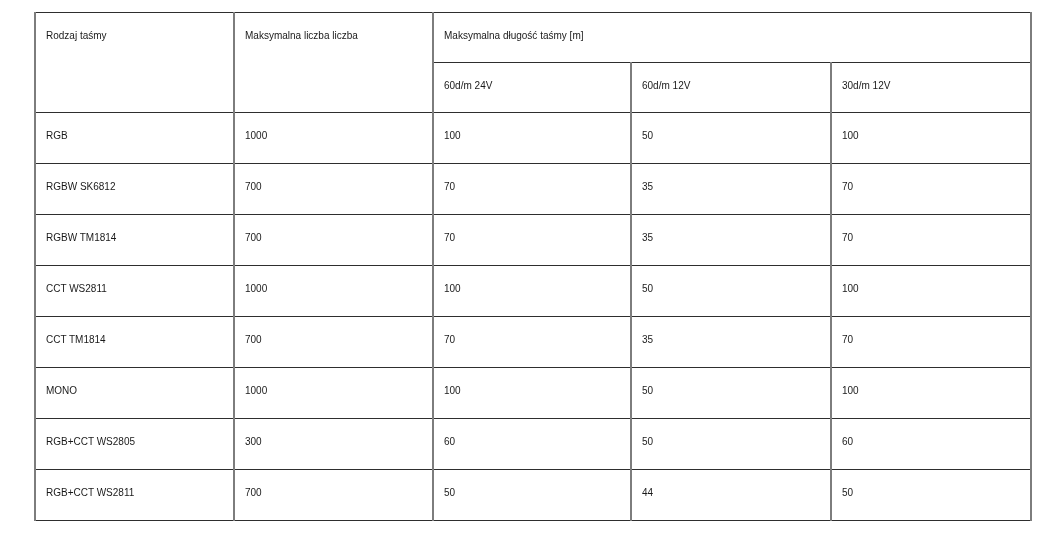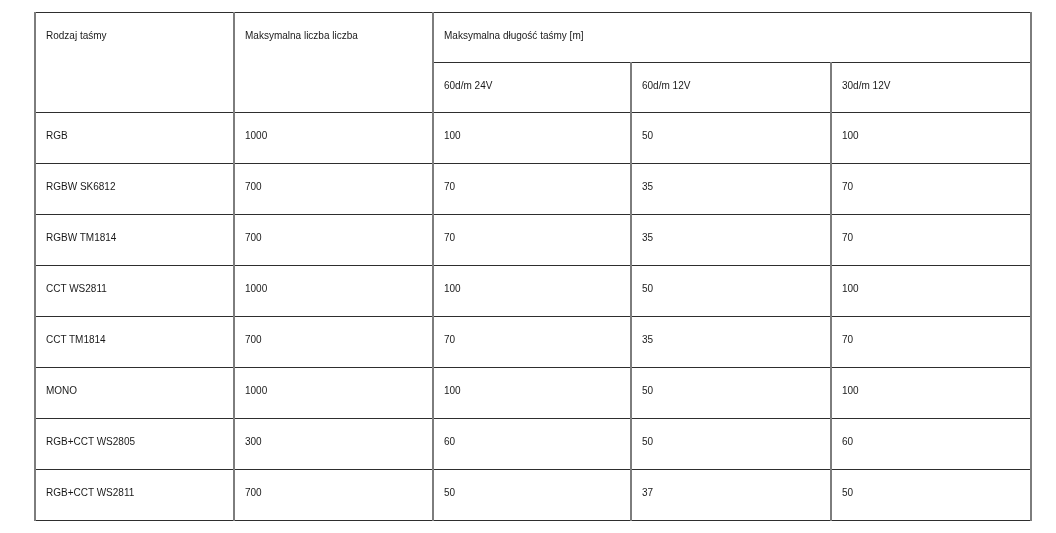--- a/index.html
+++ b/index.html
@@ -115,18 +115,18 @@
         <td>RGB+CCT WS2805</td>
         <td>300</td>
         <td>60</td>
         <td>50</td>
         <td>60</td>
       </tr>
       <tr class="body-row">
         <td>RGB+CCT WS2811</td>
         <td>700</td>
         <td>50</td>
-        <td>37</td>
+        <td>44</td>
         <td>50</td>
       </tr>
     </tbody>
   </table>
 </div>
 
 </body></html>

